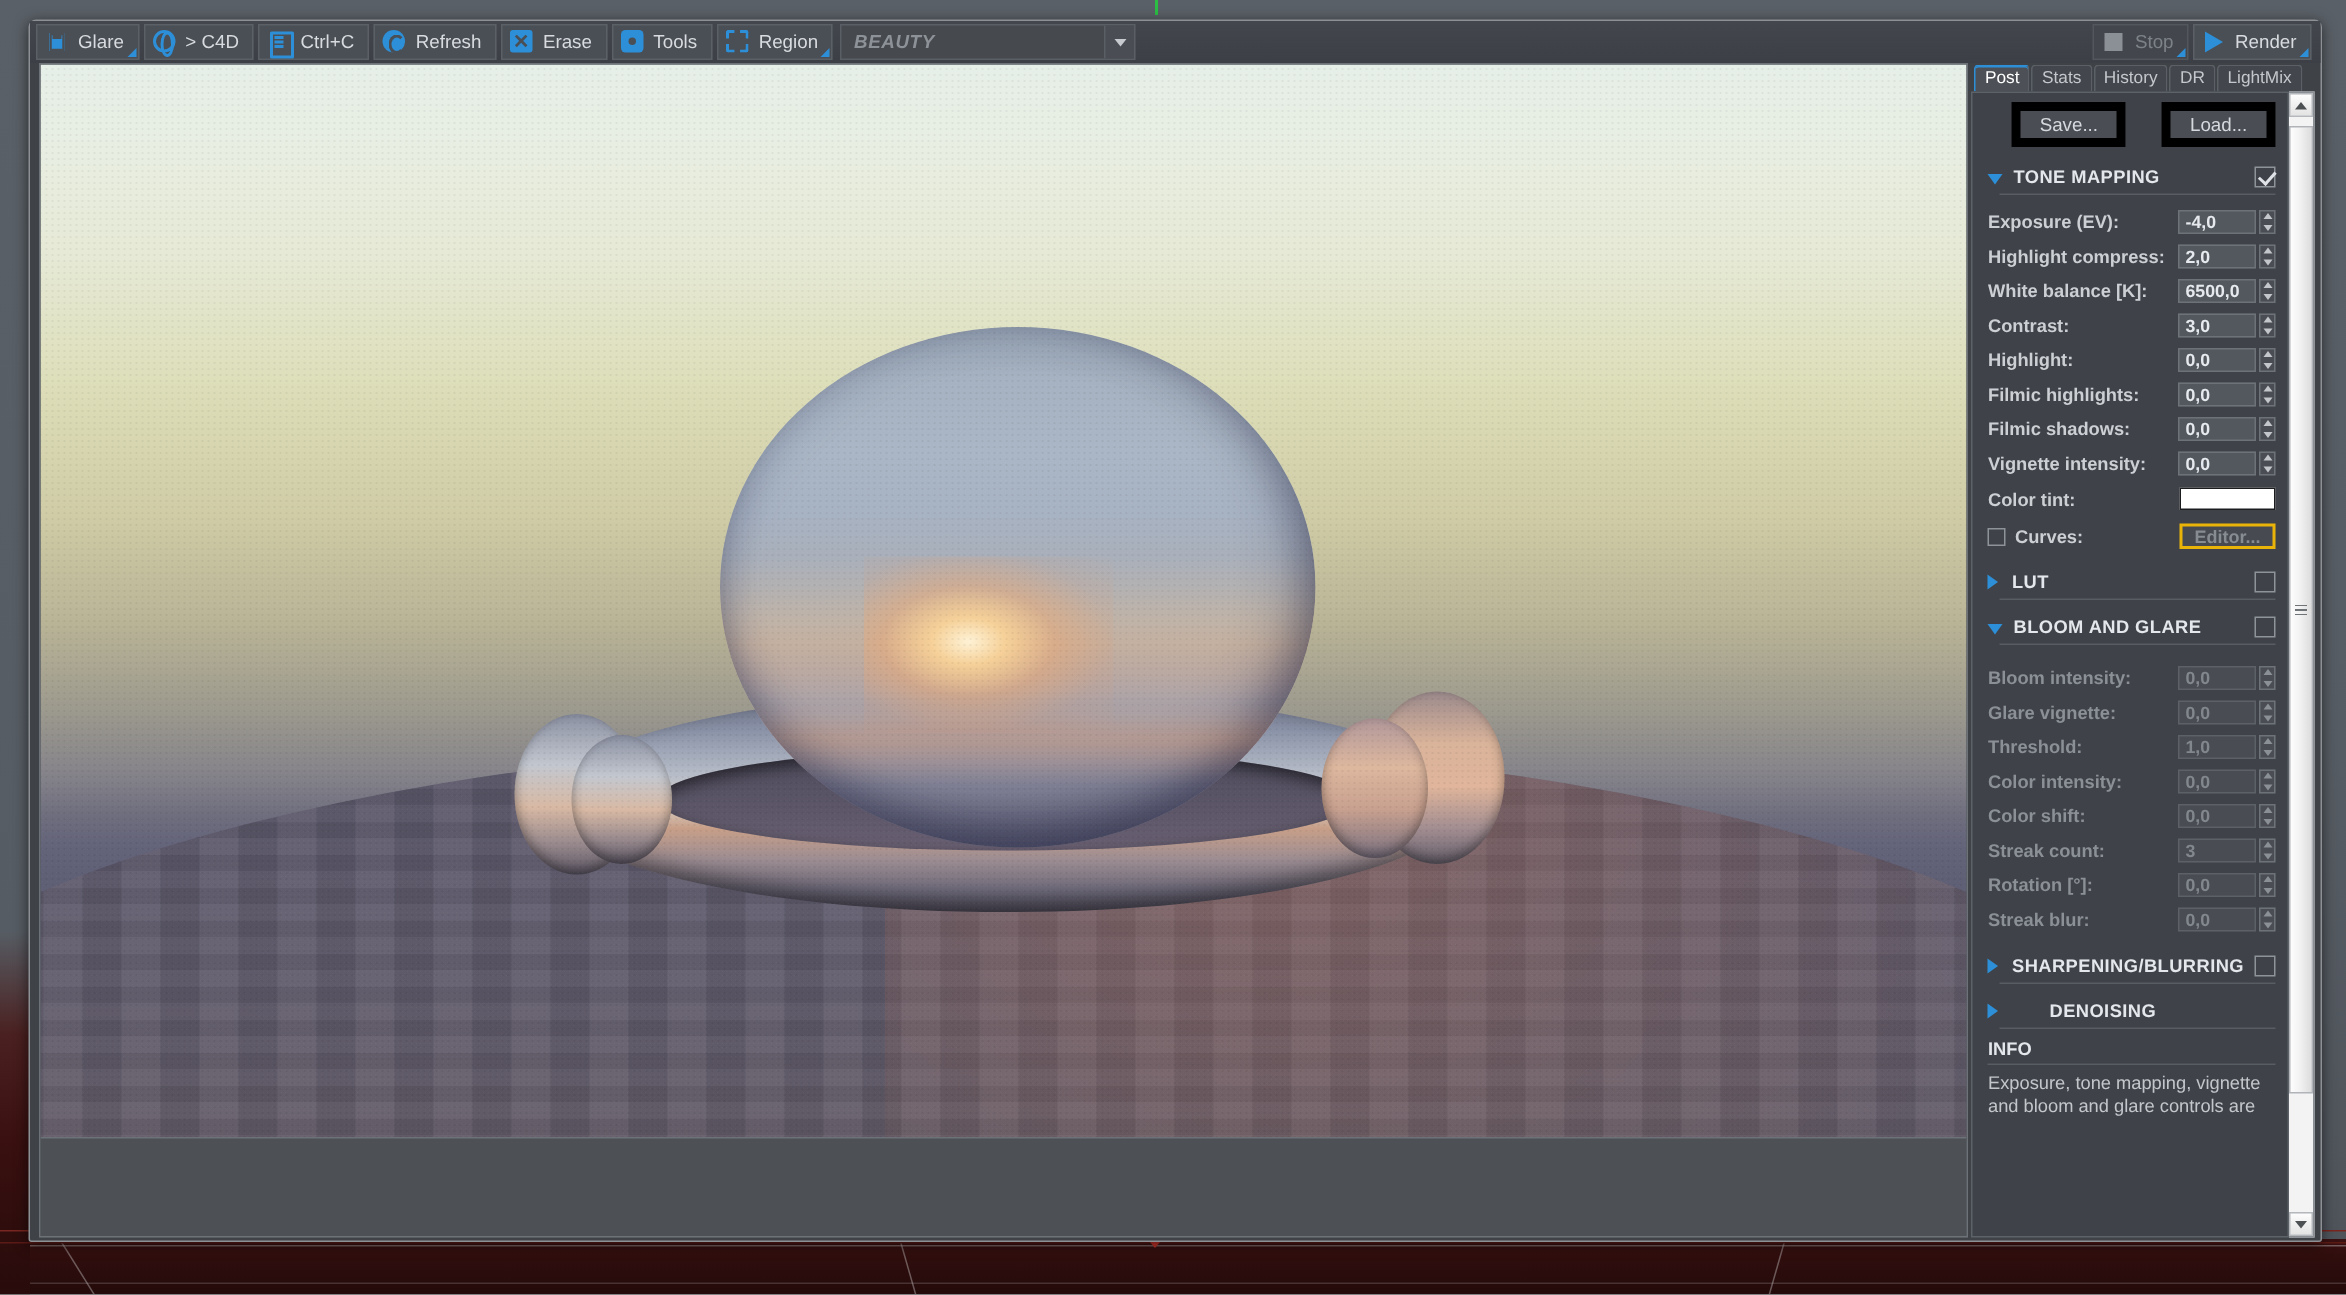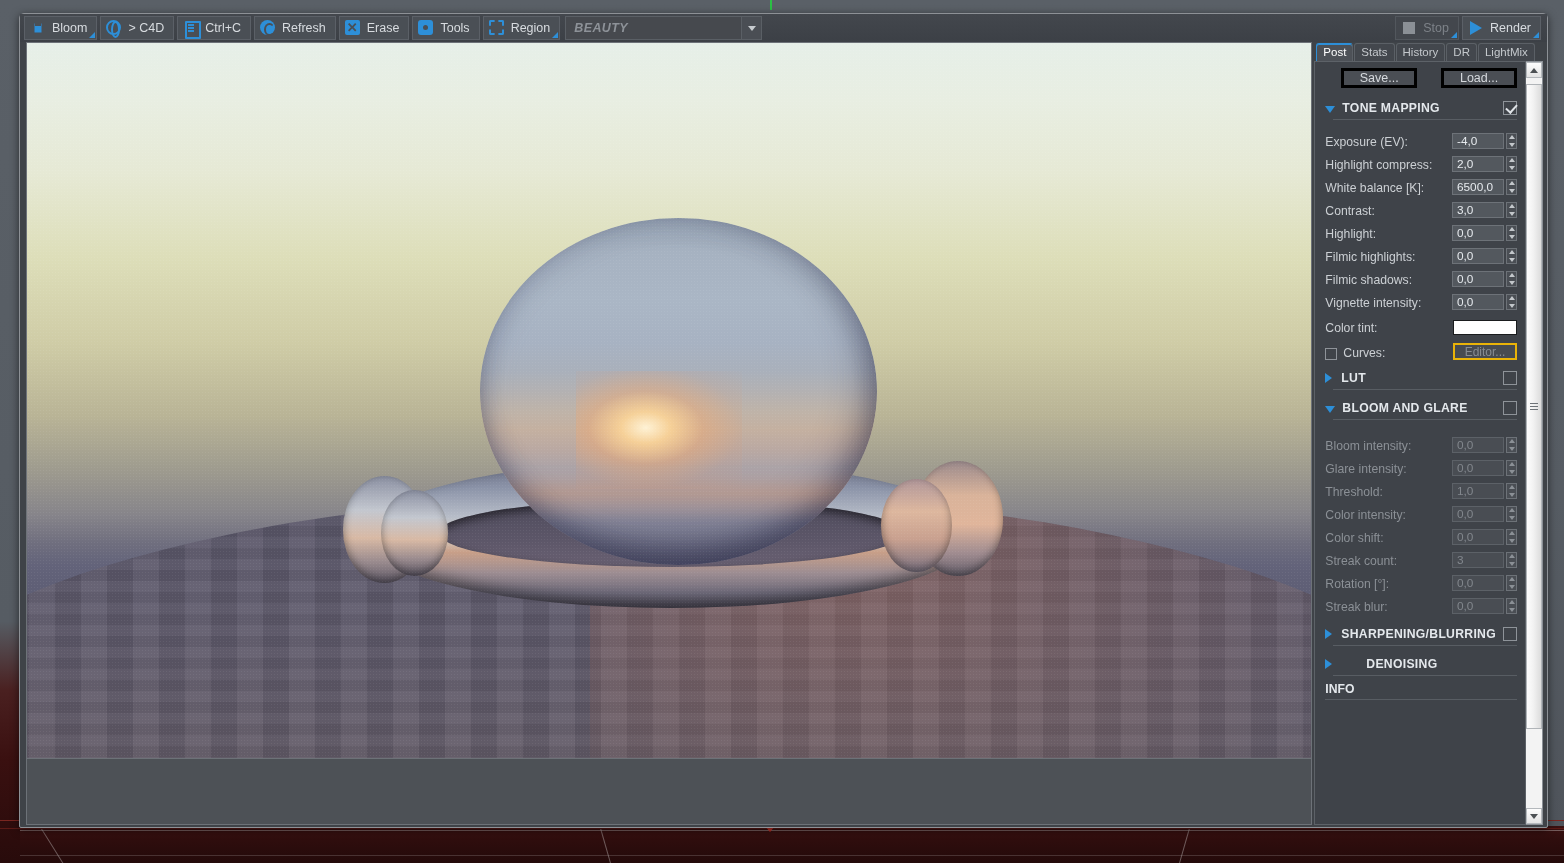--- a/index.html
+++ b/index.html
@@ -337,22 +337,22 @@
   }
   #panel-wrap { flex: 1; display: flex; min-height: 0; }
   #panel {
     flex: 1; background: #3f4349;
     border: 1px solid #5d6268;
     overflow: hidden; position: relative;
     padding: 6px 8px 0 10px;
   }
   #topbtns { display: flex; gap: 8px; margin-bottom: 10px; }
   .bigbtn {
-    flex: 1; height: 20px; background: #4a4e54;
-    border: 3px solid #000000;
+    flex: 1; height: 30px; background: #4a4e54;
+    border: 6px solid #000000;
     color: #d6dade; font-size: 12.5px;
     display: flex; align-items: center; justify-content: center; margin-left: 16px;
   }
   .section {
     display: flex; align-items: center; gap: 7px;
     margin: 2px 0 0 0; height: 20px; position: relative;
   }
   .tri {
     width: 0; height: 0; flex: 0 0 9px;
   }
@@ -365,21 +365,21 @@
   }
   .sec-check.on::after {
     content: ''; position: absolute; left: 4px; top: 0px;
     width: 5px; height: 9px; border: solid #dfe3e7;
     border-width: 0 2px 2px 0; transform: rotate(42deg);
   }
   .sec-rule {
     height: 1px; background: #585d63; margin: 1px 0 6px 8px;
   }
   .row {
-    display: flex; align-items: flex-end; height: 23px; margin-bottom: 0px;
+    display: flex; align-items: center; height: 23px; margin-bottom: 0px; font-weight: bold;
   }
   .row .lbl { flex: 1; color: #ccd0d4; font-size: 12.2px; white-space: nowrap; }
   .row.dim .lbl { color: #8b9096; }
   .numbox {
     width: 52px; height: 16px; background: #53585e;
     border: 1px solid #6d7278;
     color: #e6eaee; font-size: 11.8px;
     display: flex; align-items: center; padding-left: 4px;
   }
   .row.dim .numbox { color: #82878d; background: #494d53; border-color: #5c6167; }
@@ -450,21 +450,21 @@
   <div class="green-tick" style="left:770px;top:0;height:10px;"></div>
   <div style="position:absolute;left:760px;top:820px;width:20px;height:12px;background:#c0322a;clip-path:polygon(50% 100%,0 0,100% 0);"></div>
 
   <div id="window">
 
 
     <div id="toolbar">
 
       <div class="tbtn hasmenu">
         <span class="ico ic-save"></span>
-        <span>Bloom</span>
+        <span>Glare</span>
       </div>
 
       <div class="tbtn">
         <span class="ico">
             <span class="ic-c4d" style="position:absolute;left:0;top:0;"></span>
           </span>
         <span>&gt; C4D</span>
       </div>
 
       <div class="tbtn">
@@ -663,21 +663,21 @@
 
             <div class="row dim">
               <span class="lbl">Bloom intensity:</span>
               <span class="numbox">0,0</span>
               <span class="spin">
                   <i class="up"></i>
                   <i class="dn"></i>
                 </span>
             </div>
             <div class="row dim">
-              <span class="lbl">Glare intensity:</span>
+              <span class="lbl">Glare vignette:</span>
               <span class="numbox">0,0</span>
               <span class="spin">
                   <i class="up"></i>
                   <i class="dn"></i>
                 </span>
             </div>
             <div class="row dim">
               <span class="lbl">Threshold:</span>
               <span class="numbox">1,0</span>
               <span class="spin">
@@ -734,20 +734,21 @@
             <div class="sec-rule"></div>
 
             <div class="section" style="margin-top:8px;gap:32px;">
               <span class="tri closed"></span>
               <span class="sec-title">DENOISING</span>
             </div>
             <div class="sec-rule"></div>
 
             <div id="info-head">INFO</div>
             <div id="info-rule"></div>
+            <div id="info-text">Exposure, tone mapping, vignette and bloom and glare controls are</div>
 
           </div>
 
           <div id="scrollbar">
             <div class="sbbtn">
                 <span class="sb-up"></span>
               </div>
             <div id="sbtrack">
               <div id="sbthumb">
                   <span class="grip"></span>

